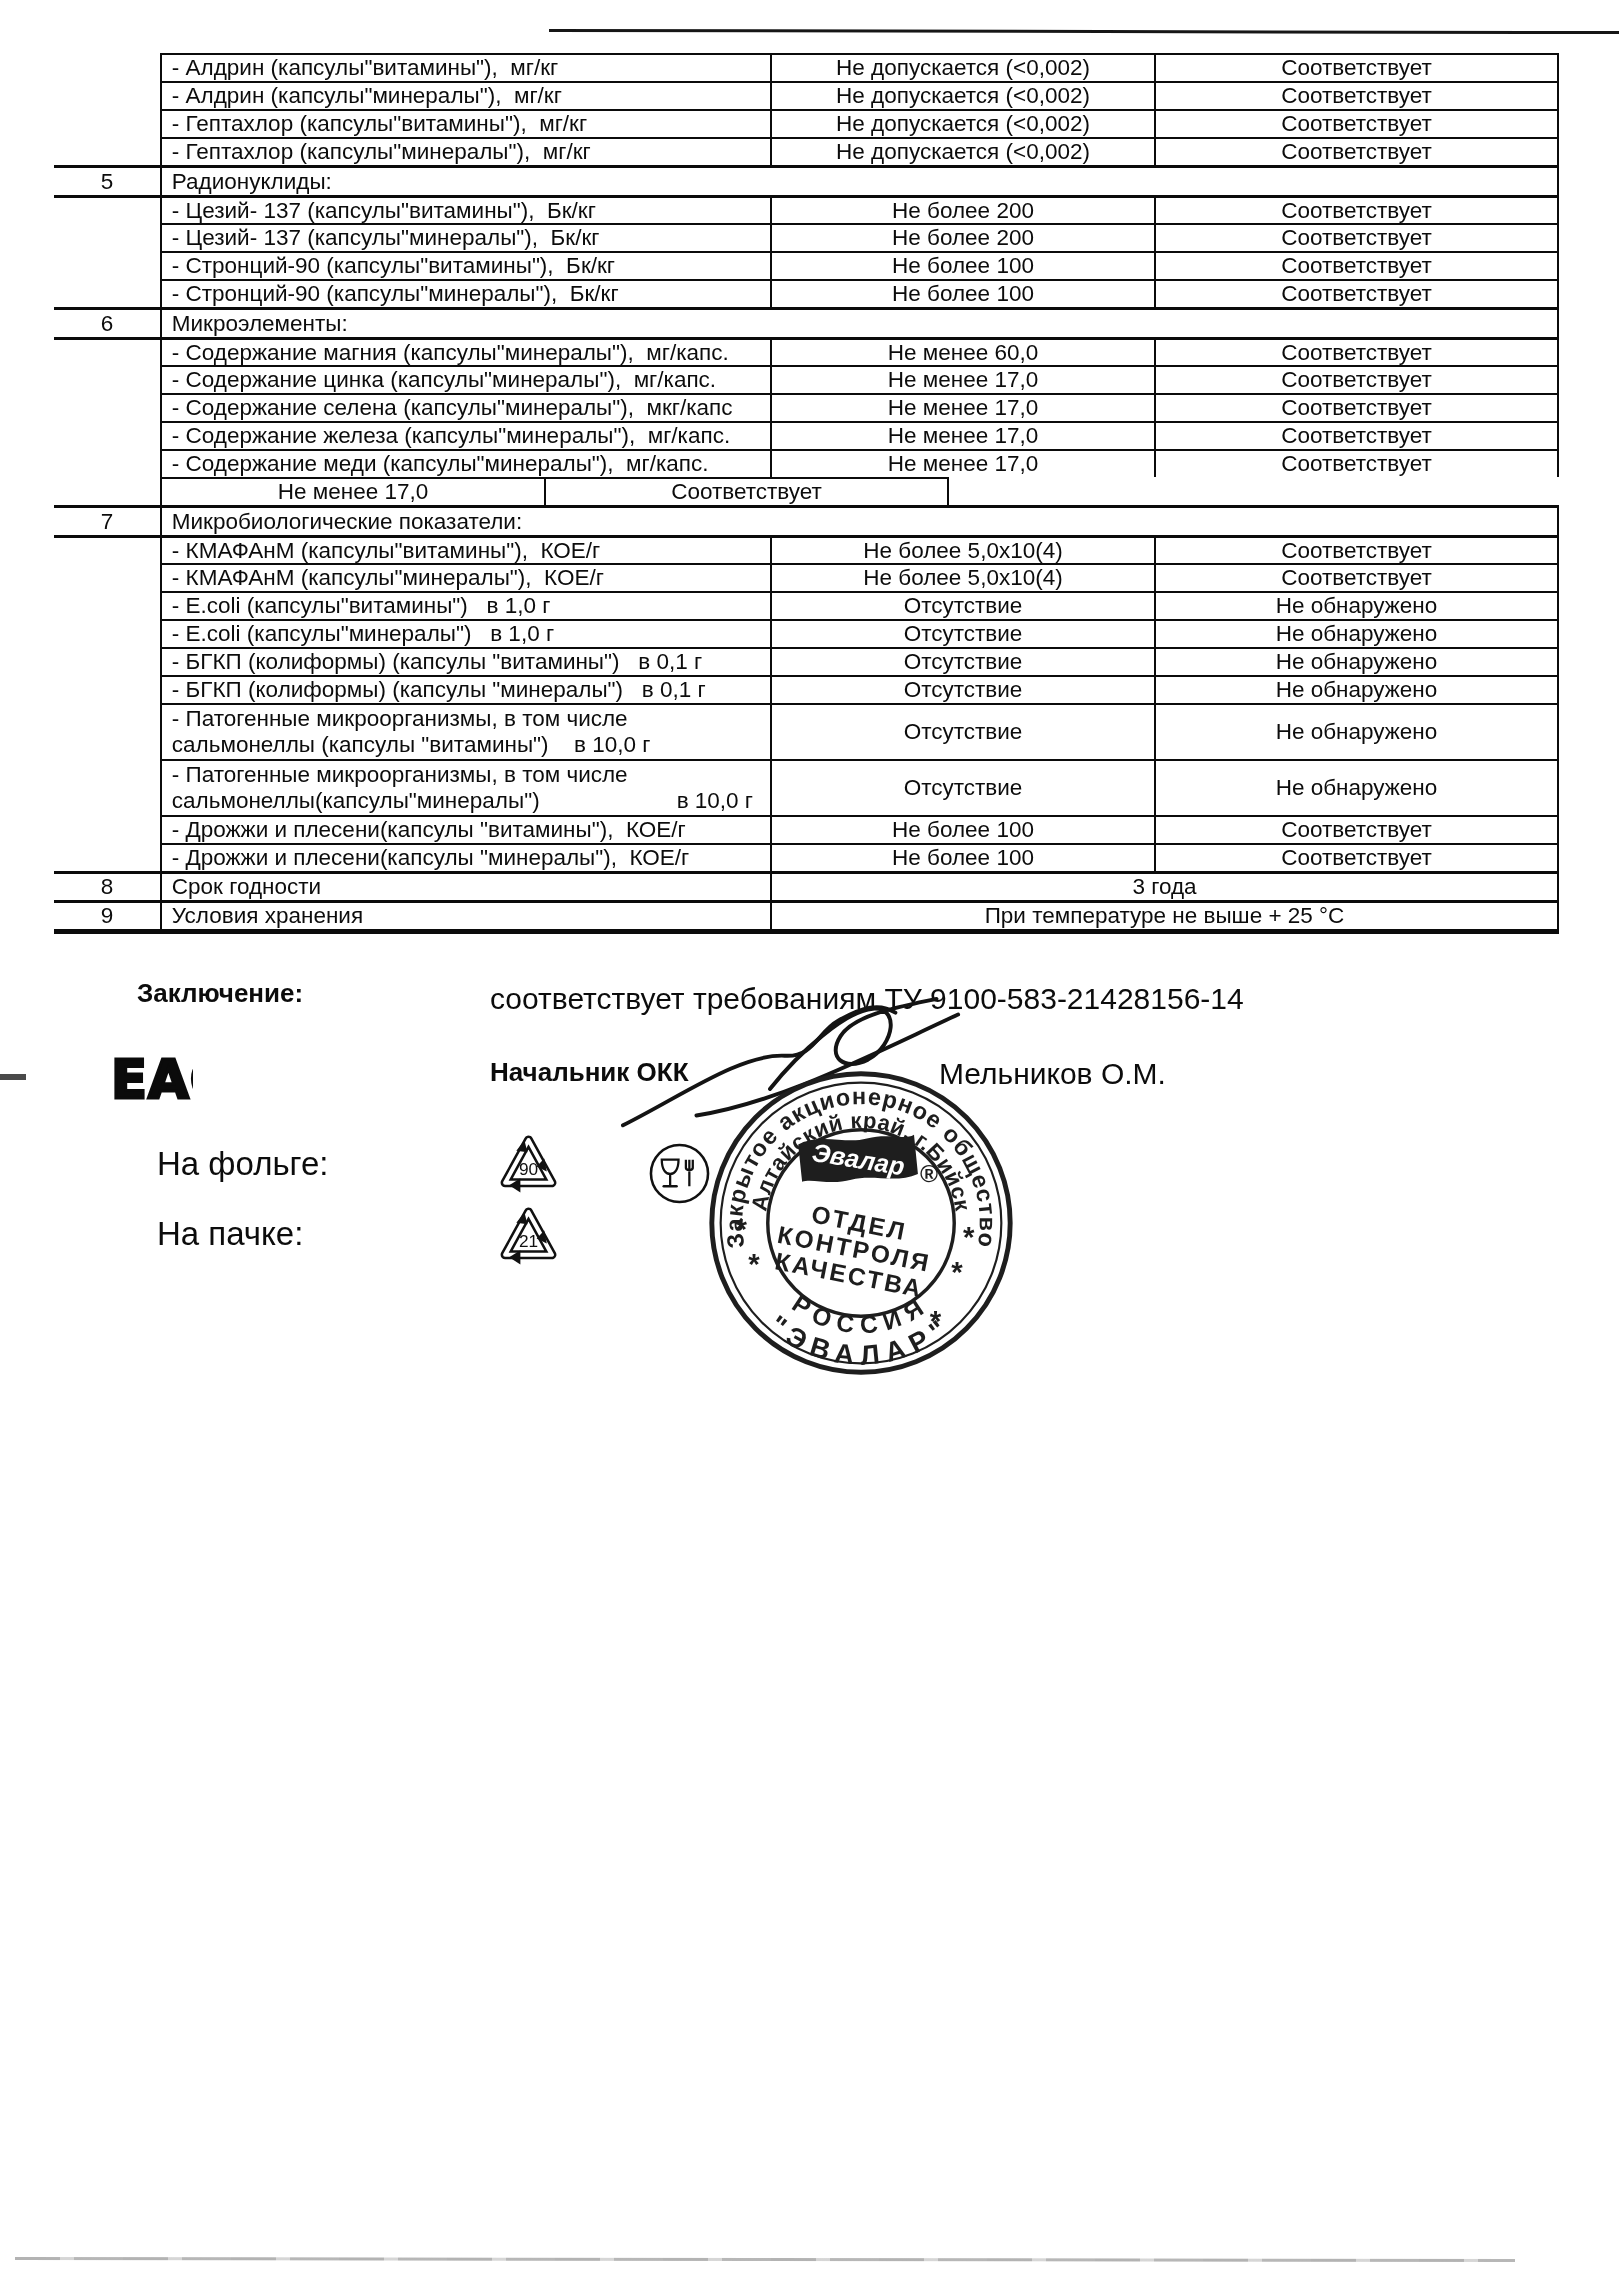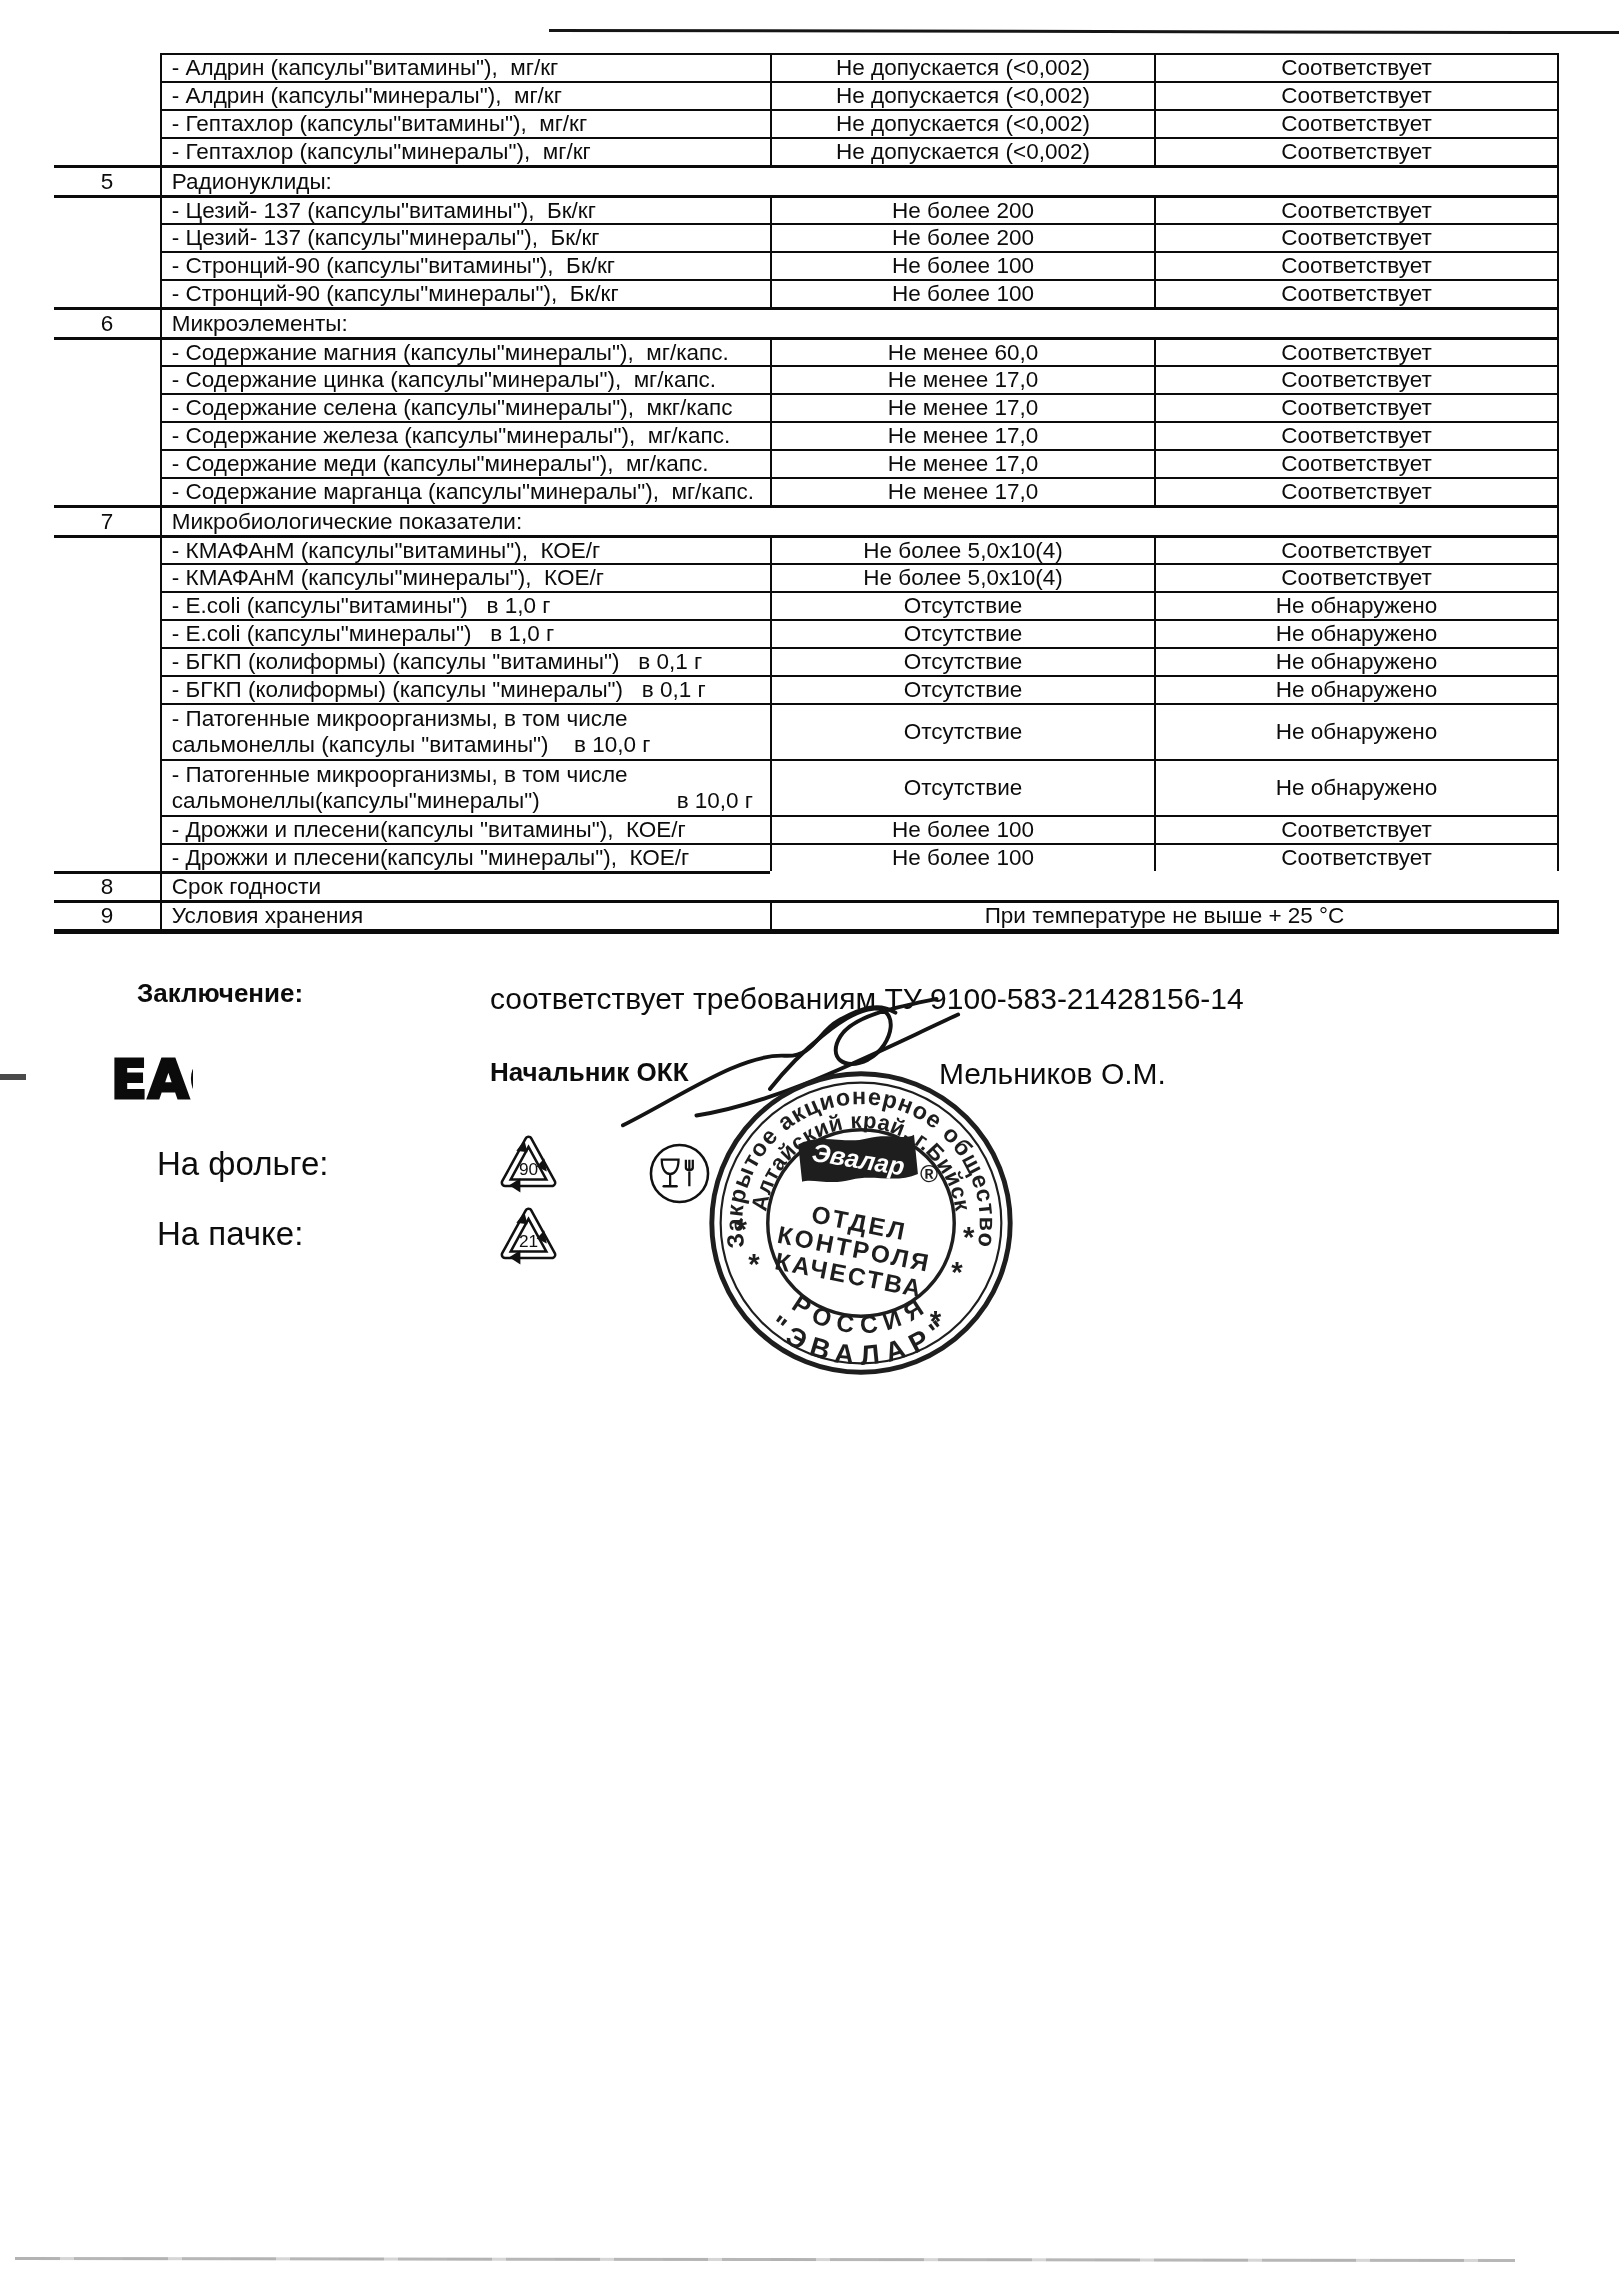--- a/index.html
+++ b/index.html
@@ -138,21 +138,20 @@
         <div class="tcell result">Соответствует</div>
       </div>
       <div class="trow detail line-thin">
         <div class="tcell num"></div>
         <div class="tcell name">- Содержание меди (капсулы"минералы"),  мг/капс.</div>
         <div class="tcell norm">Не менее 17,0</div>
         <div class="tcell result">Соответствует</div>
       </div>
       <div class="trow detail line-thin">
         <div class="tcell num"></div>
-        <div class="tcell name">- Содержание марганца (капсулы"минералы"),  мг/капс.</div>
         <div class="tcell norm">Не менее 17,0</div>
         <div class="tcell result">Соответствует</div>
       </div>
       <div class="trow section line-thickfull">
         <div class="tcell num">7</div>
         <div class="tcell span-all">Микробиологические показатели:</div>
       </div>
       <div class="trow detail line-thickfull">
         <div class="tcell num"></div>
         <div class="tcell name">- КМАФАнМ (капсулы"витамины"),  КОЕ/г</div>
@@ -209,20 +208,21 @@
       </div>
       <div class="trow detail line-thin">
         <div class="tcell num"></div>
         <div class="tcell name">- Дрожжи и плесени(капсулы "минералы"),  КОЕ/г</div>
         <div class="tcell norm">Не более 100</div>
         <div class="tcell result">Соответствует</div>
       </div>
       <div class="trow footer line-thickfull">
         <div class="tcell num">8</div>
         <div class="tcell name">Срок годности</div>
+        <div class="tcell value">3 года</div>
       </div>
       <div class="trow footer line-thickfull">
         <div class="tcell num">9</div>
         <div class="tcell name">Условия хранения</div>
         <div class="tcell value">При температуре не выше + 25 °С</div>
       </div>
     </div>
 
   <div class="abs conclusion-label b-label">Заключение:</div>
   <div class="abs conclusion-text b-text">

